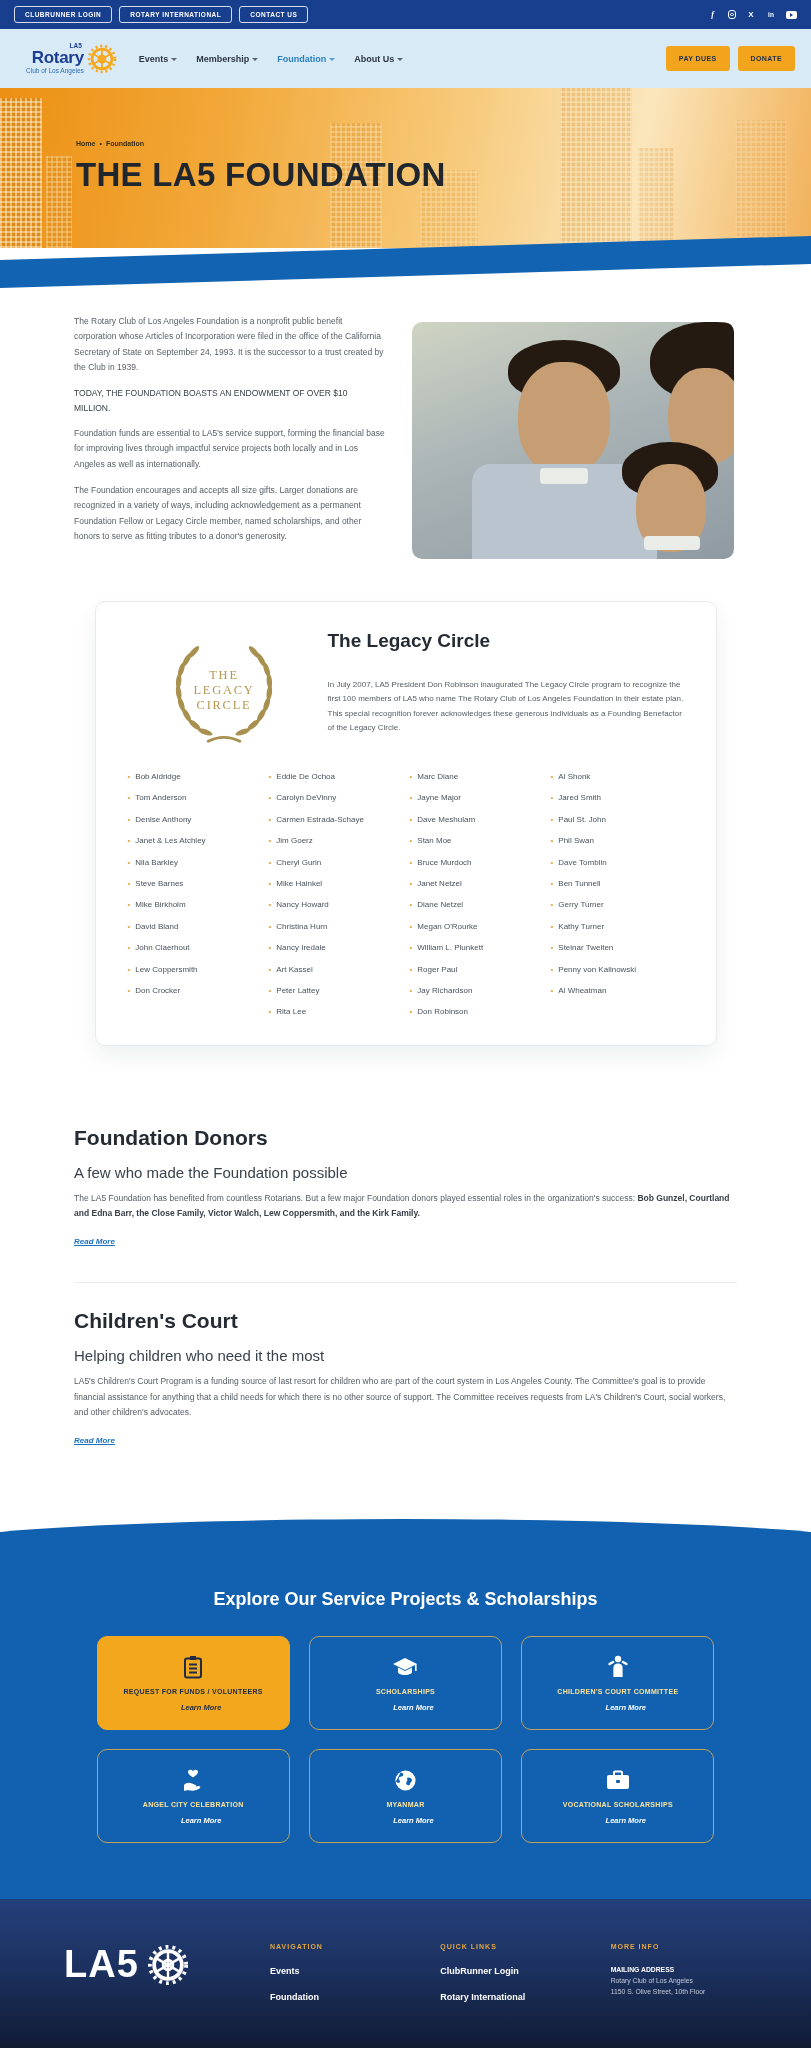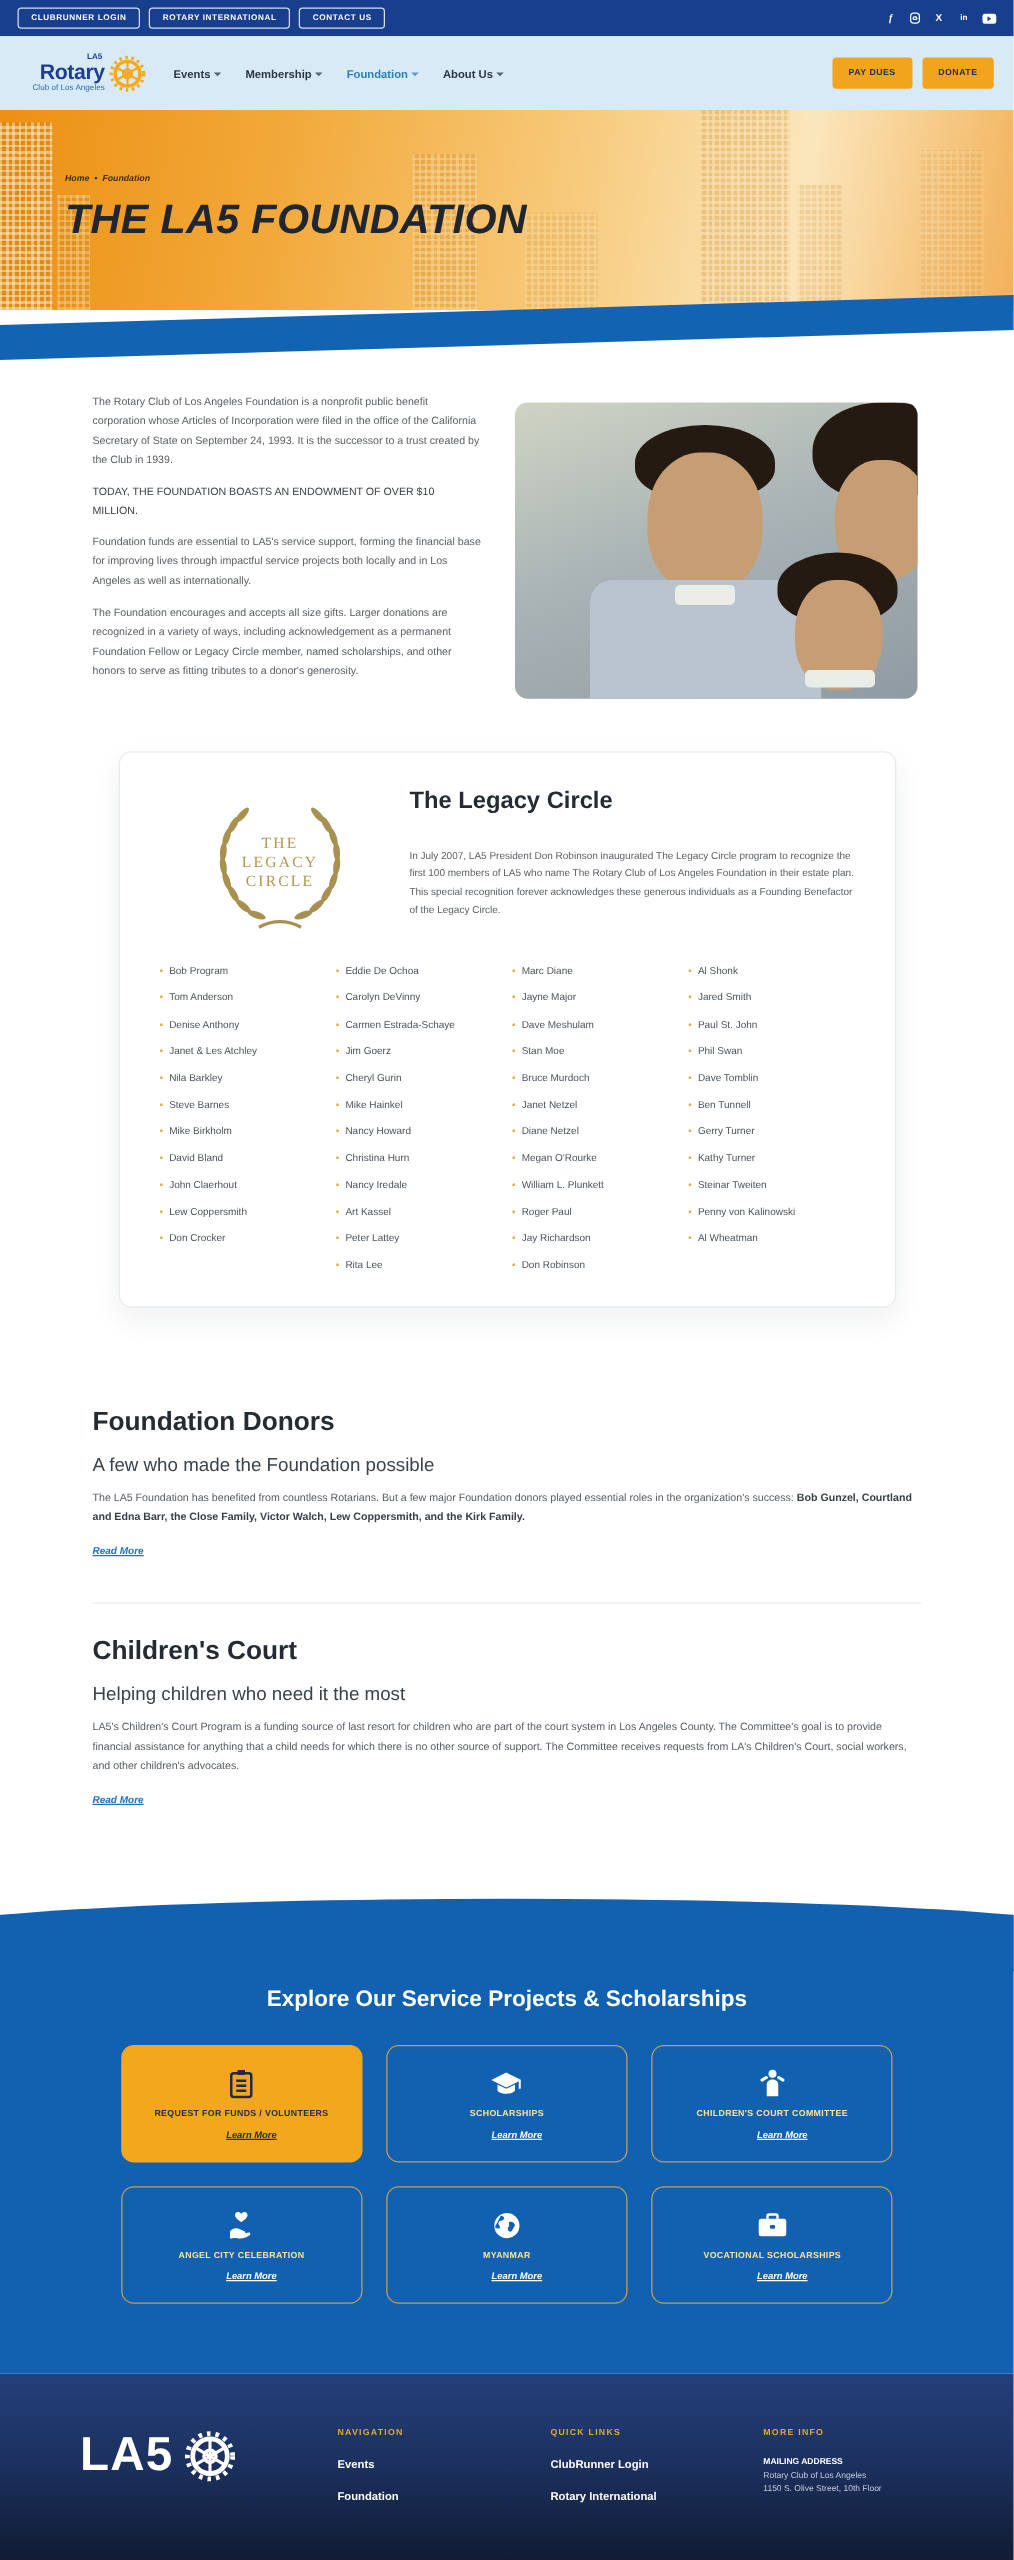--- a/index.html
+++ b/index.html
@@ -41,21 +41,21 @@
   .nav-actions { margin-left: auto; display: flex; gap: 8px; }
   .cta-btn { background: #f2a41d; color: #1d2d52; border: none; font-family: inherit;
     font-size: 7px; font-weight: bold; letter-spacing: .4px; padding: 9px 13px; border-radius: 3px; cursor: pointer; }
 
   
   .hero { position: relative; height: 160px; overflow: hidden;
     background: linear-gradient(100deg, #ec9013 0%, #f2a93a 28%, #f7c979 55%, #fbe6bc 78%, #f2b159 100%); }
   .bld { position: absolute; bottom: 0; background-color: rgba(201, 128, 26, .45);
     background-image: repeating-linear-gradient(0deg, rgba(255,238,204,.5) 0 2px, transparent 2px 5px),
       repeating-linear-gradient(90deg, rgba(255,238,204,.5) 0 2px, transparent 2px 5px); }
-  .hero-content { position: absolute; left: 52px; top: 52px; z-index: 2; font-style: italic; }
+  .hero-content { position: absolute; left: 76px; top: 52px; z-index: 2; }
   .breadcrumb { font-size: 7px; font-weight: bold; color: #3a2c10; display: flex; gap: 4px; align-items: center; }
   .breadcrumb .crumb-home { cursor: pointer; }
   .hero-title { margin-top: 9px; font-size: 33px; font-weight: 800; color: #20262e; letter-spacing: .3px; }
   .band { height: 28px; background: #1263b2; transform: skewY(-1.7deg); position: relative; z-index: 3; }
 
   
   .keystone { display: flex; gap: 26px; padding: 38px 72px 0 74px; }
   .keystone-text { width: 312px; flex-shrink: 0; }
   h2.sec { font-size: 21px; font-weight: 800; color: #252b33; margin-bottom: 14px; }
   .para { font-size: 8.5px; color: #5a6066; line-height: 1.8; margin-bottom: 11px; }
@@ -101,21 +101,21 @@
   .explore h2 { position: relative; z-index: 1; text-align: center; color: #ffffff;
     font-size: 18px; font-weight: 800; margin-bottom: 26px; }
   .cards { position: relative; z-index: 1; width: 618px; margin: 0 auto;
     display: grid; grid-template-columns: repeat(3, 1fr); gap: 19px; }
   .pcard { border: 1px solid #c3a054; border-radius: 10px; min-height: 94px; padding: 12px 8px 11px;
     display: flex; flex-direction: column; align-items: center; justify-content: center;
     color: #ffffff; cursor: pointer; }
   .pcard .plabel { font-size: 7px; font-weight: bold; letter-spacing: .3px; color: #fce29a;
     margin: 9px 0 8px; text-align: center; }
   .pcard .learn { font-size: 7.5px; font-weight: bold; font-style: italic;
-    text-decoration: underline; color: #ffffff; padding-left: 16px; }
+    color: #ffffff; padding-left: 16px; }
   .pcard.hl { background: #f2a71d; border-color: #f2a71d; color: #1d2b49; }
   .pcard.hl .plabel, .pcard.hl .learn { color: #1d2b49; }
   .picon { height: 24px; display: flex; align-items: center; }
 
   
   .footer { background: linear-gradient(180deg, #24407b 0%, #1b2f5c 45%, #0d1526 100%);
     padding: 44px 64px 54px; display: flex; gap: 34px; --knock: #16263f; }
   .f-col1 { width: 172px; flex-shrink: 0; }
   .f-logo-row { display: flex; align-items: center; gap: 8px; }
   .f-la5 { font-size: 38px; font-weight: 800; color: #ffffff; letter-spacing: 1px; }
@@ -261,21 +261,21 @@
     </div>
     <div class="legacy-body">
       <h2 class="legacy-title">The Legacy Circle</h2>
       <p class="para">In July 2007, LA5 President Don Robinson inaugurated The Legacy Circle program to recognize the first 100 members of LA5 who name The Rotary Club of Los Angeles Foundation in their estate plan. This special recognition forever acknowledges these generous individuals as a Founding Benefactor of the Legacy Circle.</p>
     </div>
   </div>
   <div class="members">
     <ul class="mcol">
       <li>
           <span class="dot"></span>
-          <span>Bob Program</span>
+          <span>Bob Aldridge</span>
         </li>
       <li>
           <span class="dot"></span>
           <span>Tom Anderson</span>
         </li>
       <li>
           <span class="dot"></span>
           <span>Denise Anthony</span>
         </li>
       <li>

